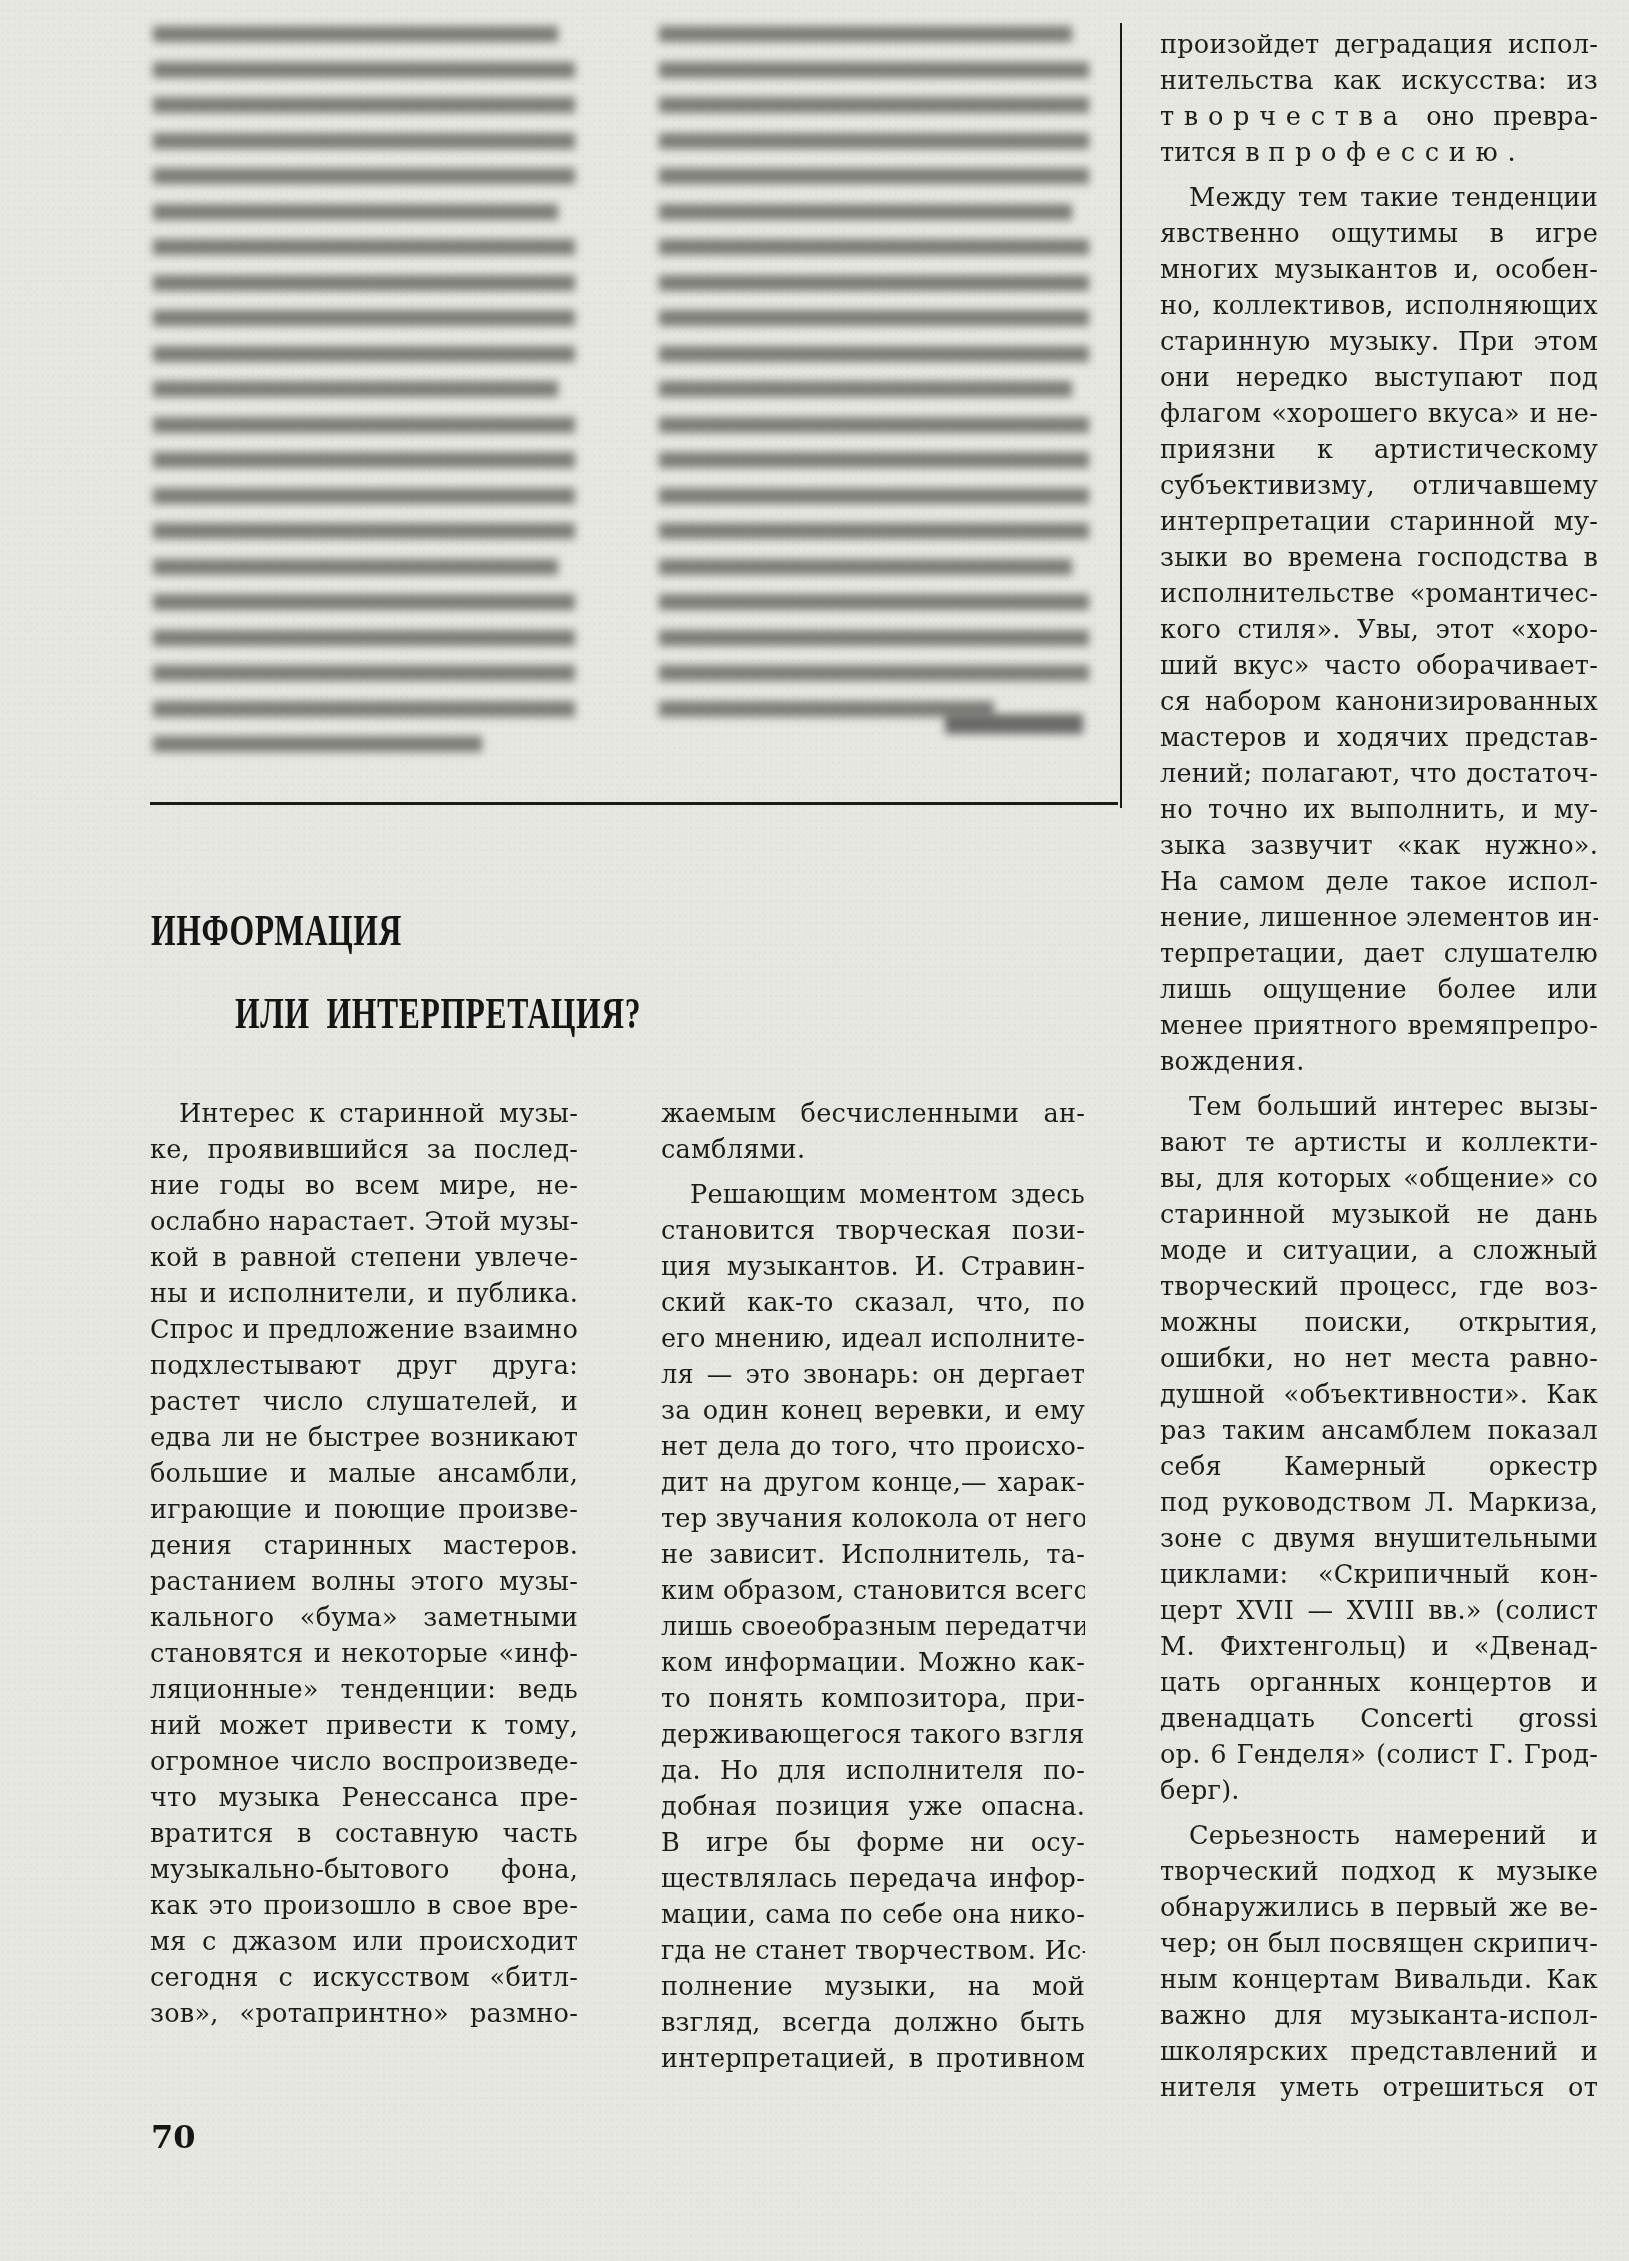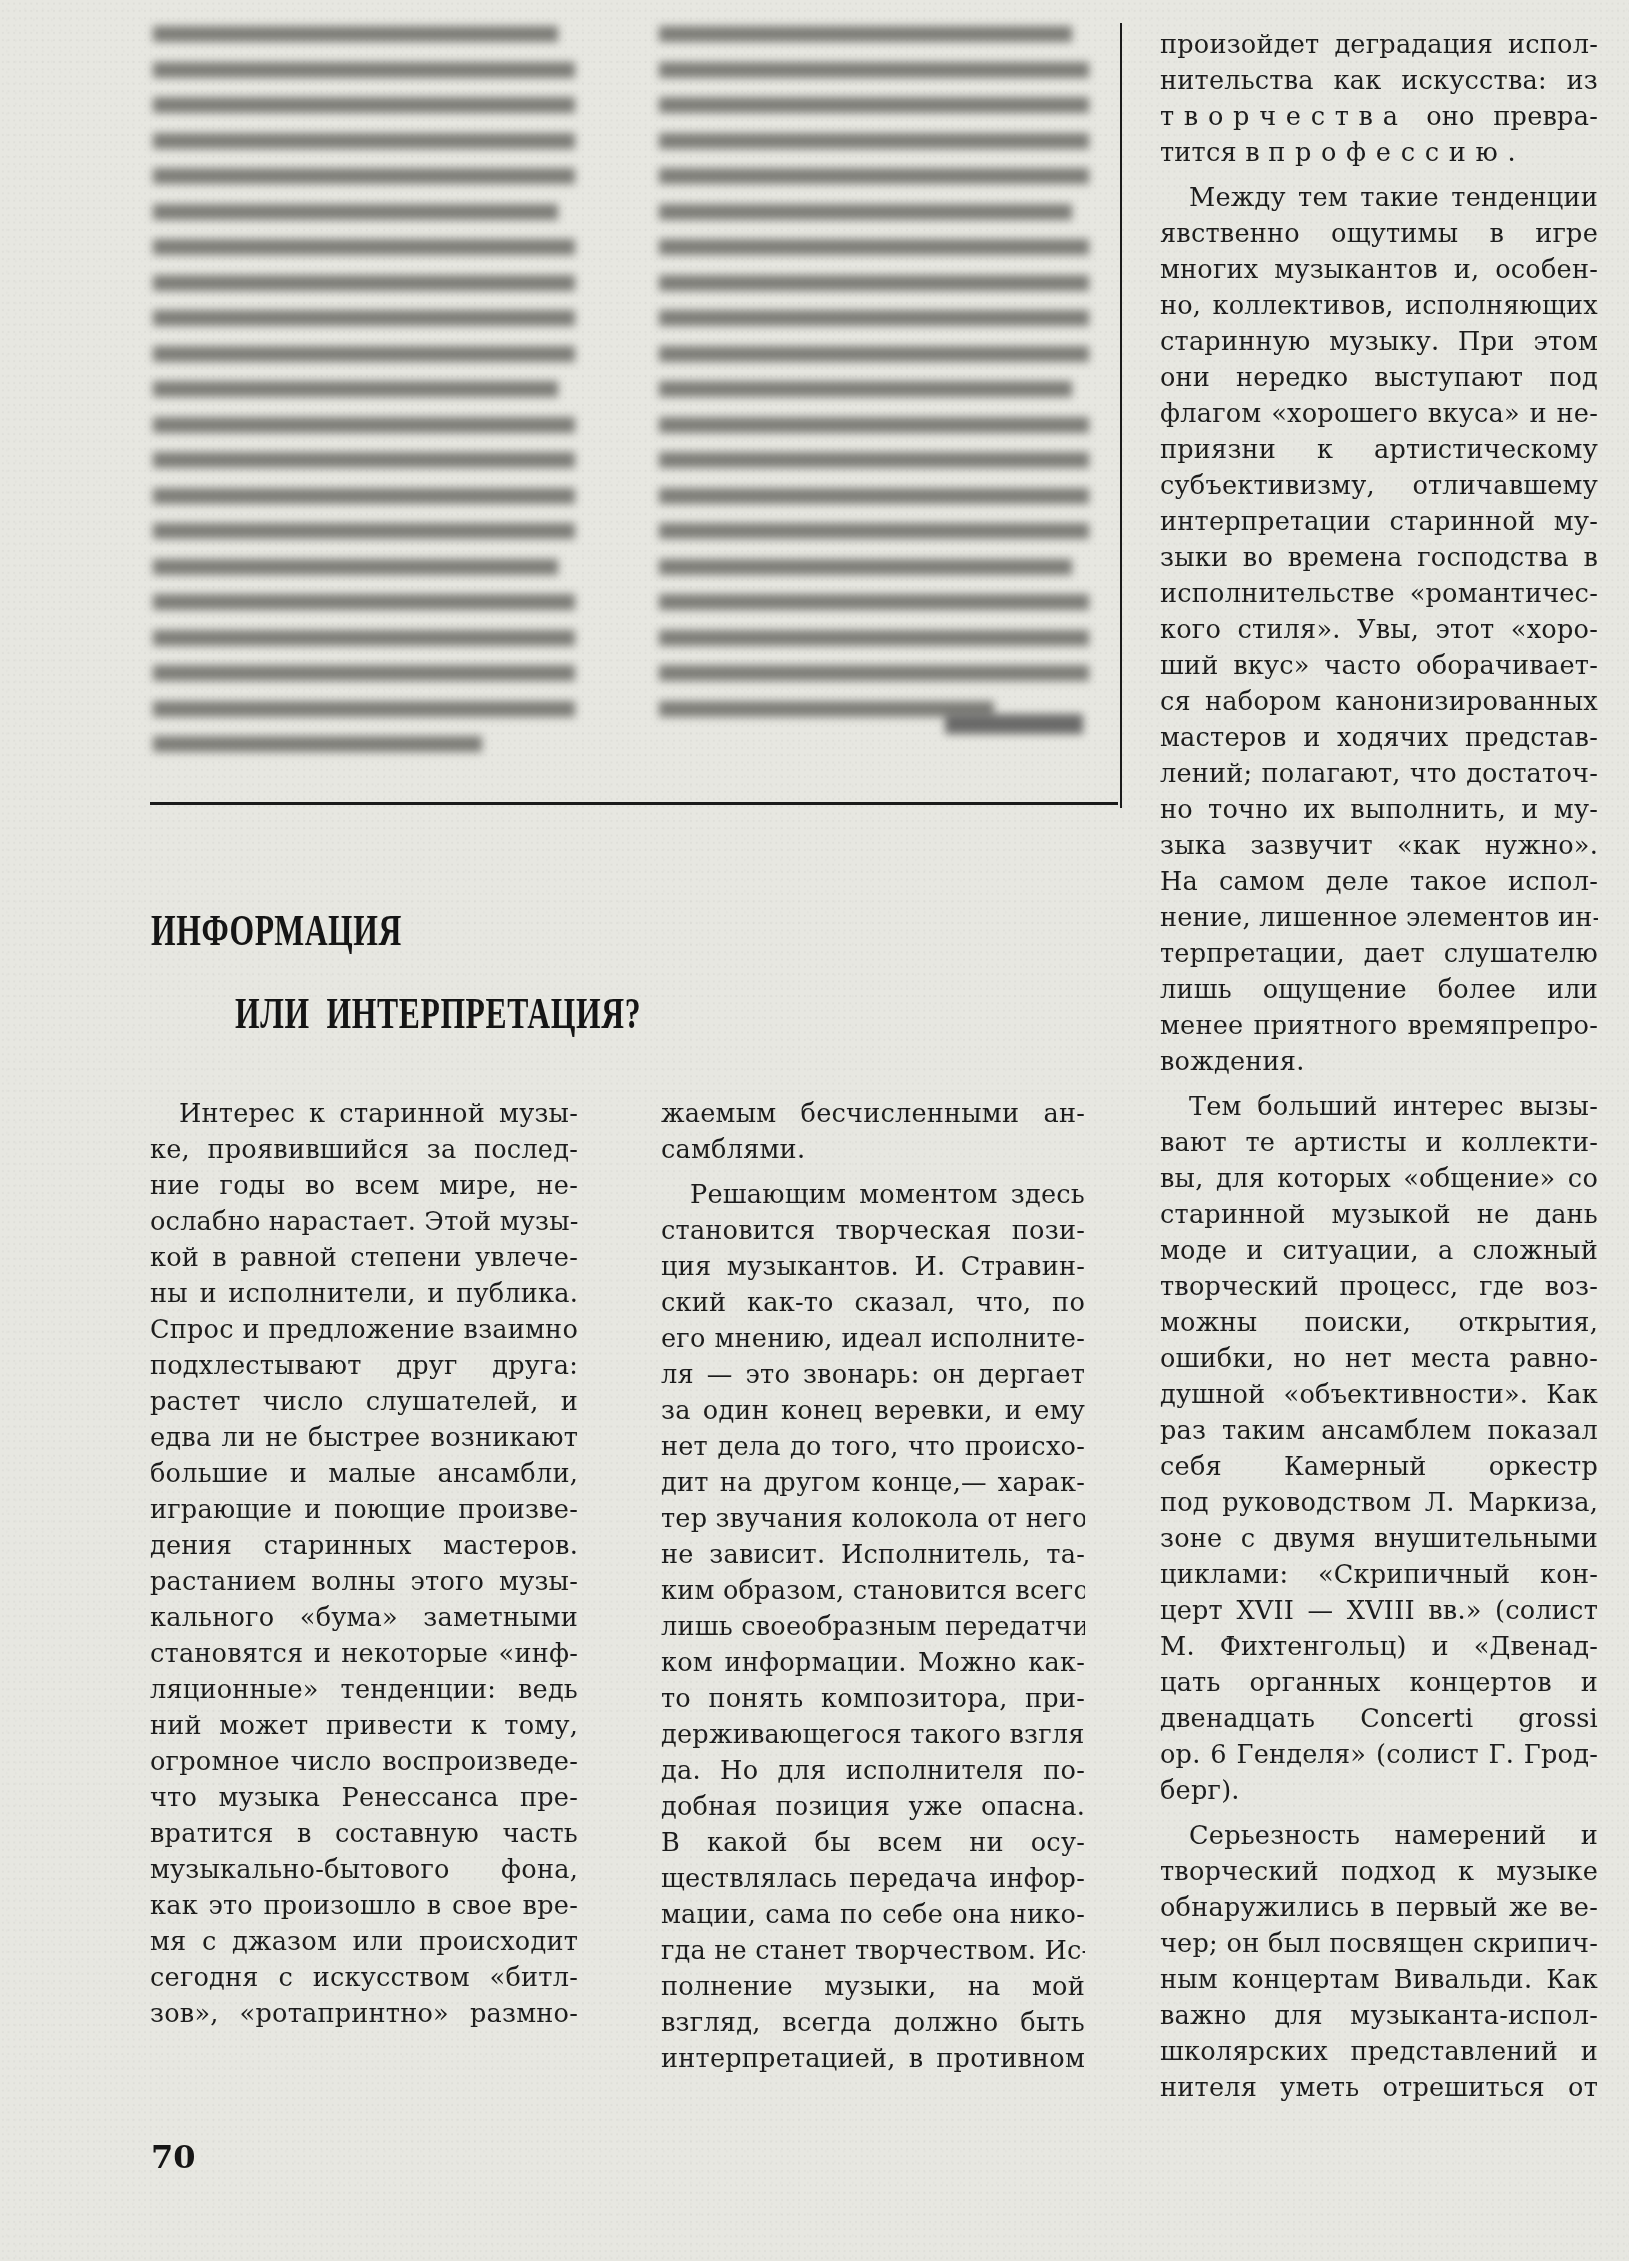--- a/index.html
+++ b/index.html
@@ -50,21 +50,21 @@
     transform: scaleX(0.72);
     transform-origin: left top;
     color: #151515;
     white-space: nowrap;
   }
   #heading-1 { left: 151px; top: 905px; }
   #heading-2 { left: 235px; top: 988px; }
 
   .page-num {
     position: absolute; left: 151px; top: 2118px;
-    font-family: "DejaVu Serif", serif; font-weight: bold; font-size: 32px; color: #151515; margin-top: 20px;
+    font-family: "DejaVu Serif", serif; font-weight: bold; font-size: 32px; color: #151515;
   }
 </style>
 </head>
 <body>
 
 <div class="blur-zone" id="blur-left">
     <div class="blur-line" style="width: 96%;"></div>
     <div class="blur-line" style="width: 100%;"></div>
     <div class="blur-line" style="width: 100%;"></div>
     <div class="blur-line" style="width: 100%;"></div>
@@ -159,21 +159,21 @@
     <span class="ln">дит на другом конце,— харак-</span>
     <span class="ln">тер звучания колокола от него</span>
     <span class="ln">не зависит. Исполнитель, та-</span>
     <span class="ln">ким образом, становится всего</span>
     <span class="ln">лишь своеобразным передатчи-</span>
     <span class="ln">ком информации. Можно как-</span>
     <span class="ln">то понять композитора, при-</span>
     <span class="ln">держивающегося такого взгля-</span>
     <span class="ln">да. Но для исполнителя по-</span>
     <span class="ln">добная позиция уже опасна.</span>
-    <span class="ln">В какой бы всем ни осу-</span>
+    <span class="ln">В игре бы форме ни осу-</span>
     <span class="ln">ществлялась передача инфор-</span>
     <span class="ln">мации, сама по себе она нико-</span>
     <span class="ln">гда не станет творчеством. Ис-</span>
     <span class="ln">полнение музыки, на мой</span>
     <span class="ln">взгляд, всегда должно быть</span>
     <span class="ln">интерпретацией, в противном</span>
   </div>
 <div class="col" id="col-right">
     <span class="ln">произойдет деградация испол-</span>
     <span class="ln">нительства как искусства: из</span>

